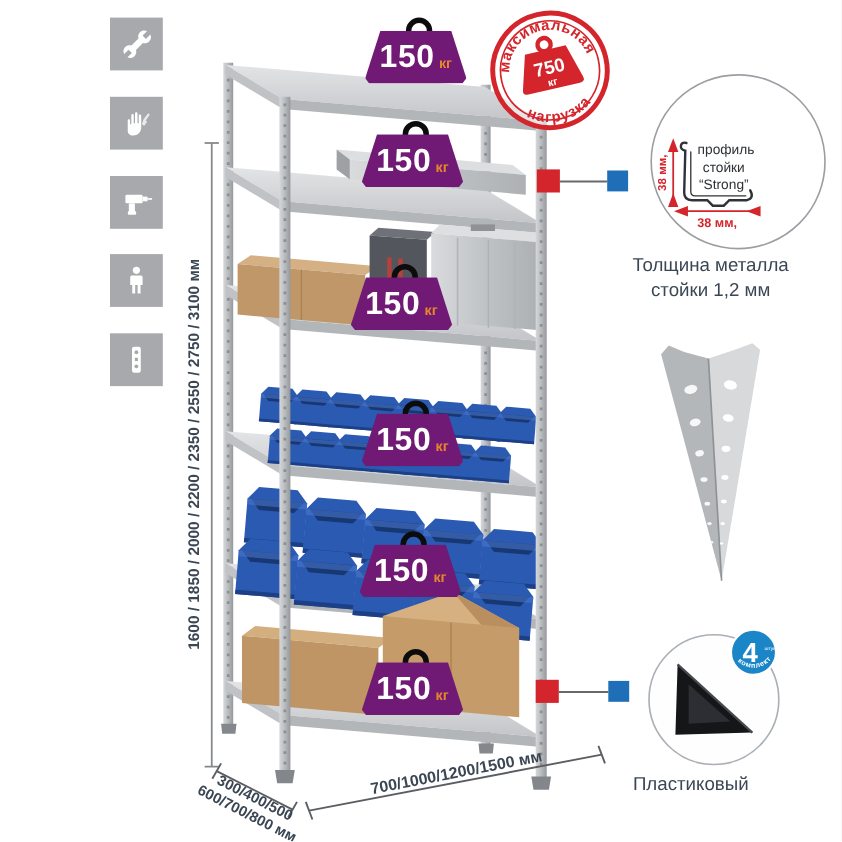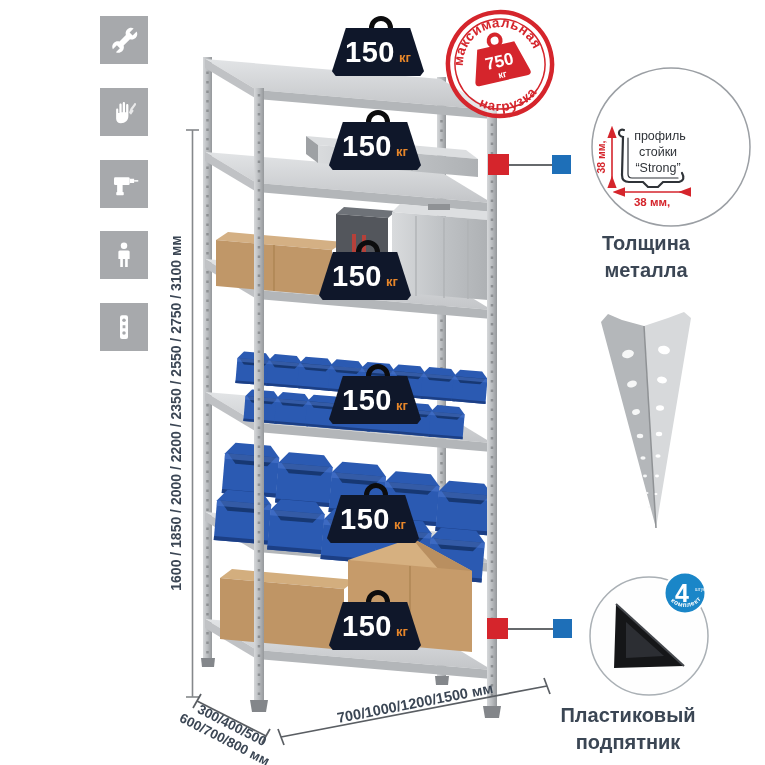--- a/index.html
+++ b/index.html
@@ -5,28 +5,28 @@
   html,body{margin:0;padding:0;background:#fff;}
   #stage{position:relative;width:765px;height:765px;background:#fff;overflow:hidden;
          font-family:"Liberation Sans", sans-serif;border-right:1px solid #e2e3e4;}
   .abs{position:absolute;}
   
   .tool{position:absolute;left:100px;width:48px;height:48px;background:#a7a9ac;
         display:flex;align-items:center;justify-content:center;}
   
   .kg-badge{position:absolute;width:92px;height:62px;}
   .kg-ring{position:absolute;left:37px;top:0;width:14px;height:14px;border:5px solid #0c0c0d;border-radius:50%;}
-  .kg-body{position:absolute;left:0;top:12px;width:92px;height:48px;background:#0f172a;
+  .kg-body{position:absolute;left:0;top:12px;width:92px;height:48px;background:#701a75;
            clip-path:polygon(15% 0,85% 0,100% 90%,96% 100%,4% 100%,0 90%);
            display:flex;align-items:center;justify-content:center;}
   .kg-num{color:#ffffff;font-weight:bold;font-size:29px;letter-spacing:0.5px;line-height:1;}
   .kg-unit{color:#e8872a;font-weight:bold;font-size:13px;margin-left:4px;margin-top:10px;line-height:1;}
   
   .dimtext{position:absolute;color:#3b4654;font-weight:bold;white-space:nowrap;}
-  .cap{position:absolute;color:#3b4654;font-weight:bold;text-align:center;line-height:1.35;font-size:20px;}
+  .cap{position:absolute;color:#3b4654;font-weight:normal;text-align:center;line-height:1.35;font-size:17px;}
   .sq{position:absolute;}
 </style>
 </head>
 <body>
 
 <div id="stage">
 
   <div class="tool" style="top:16px">
     <svg width="30" height="30" viewBox="0 0 24 24">
       <path fill="#fff" d="M22.6,7.1c0,2.4-2,4.4-4.4,4.4c-0.5,0-0.9-0.1-1.4-0.2l-5.1,5.1c0.1,0.4,0.2,0.9,0.2,1.4
@@ -329,20 +329,21 @@
       <text x="64" y="142" font-size="11.5" font-weight="bold" fill="#d5252c" text-anchor="middle">38 мм,</text>
     </g>
     <g font-size="12.5" fill="#2f3338" text-anchor="middle">
       <text x="72" y="76">профиль</text>
       <text x="70" y="92">стойки</text>
       <text x="70" y="108">“Strong”</text>
     </g>
   </svg>
   <div class="cap" style="left:566px;top:230px;width:160px">
     <div>Толщина металла</div>
+    <div>стойки 1,2 мм</div>
   </div>
 
   <svg class="abs" style="left:598px;top:306px" width="96" height="226" viewBox="0 0 96 226">
     <polygon points="3,16 10,8 24,14 46,20 58,222" fill="#b4b7ba"></polygon>
     <polygon points="46,20 70,12 86,6 93,12 58,222" fill="#d7d9db"></polygon>
     <line x1="46" y1="20" x2="58" y2="222" stroke="#8f9295" stroke-width="1.5"></line>
     <g fill="#f6f7f7">
       <ellipse cx="30" cy="48" rx="6" ry="4" transform="rotate(-14,30,48)"></ellipse>
       <ellipse cx="34" cy="78" rx="5" ry="3.4" transform="rotate(-14,34,78)"></ellipse>
       <ellipse cx="38" cy="106" rx="4" ry="2.8" transform="rotate(-14,38,106)"></ellipse>
@@ -377,21 +378,20 @@
       <circle cx="99" cy="23" r="20.5" fill="#1a86c8" stroke="#ffffff" stroke-width="2"></circle>
       <text x="96" y="32" text-anchor="middle" font-size="25" font-weight="bold" fill="#ffffff">4</text>
       <text x="109" y="21" font-size="4.5" fill="#ffffff">штуки</text>
       <text font-size="6.5" font-weight="bold" fill="#ffffff" letter-spacing="0.6">
         <textPath href="#arcIncl" startOffset="50%" text-anchor="middle">в комплекте</textPath>
       </text>
     </g>
   </svg>
   <div class="cap" style="left:548px;top:702px;width:160px">
     <div>Пластиковый</div>
-    <div>подпятник</div>
   </div>
 
   <div class="dimtext" style="left:176px;top:413px;transform:translate(-50%,-50%) rotate(-90deg);font-size:14px">1600 / 1850 / 2000 / 2200 / 2350 / 2550 / 2750 / 3100 мм</div>
 
   <div class="dimtext" style="left:228px;top:733px;transform:translate(-50%,-50%) rotate(27deg);font-size:13.5px;text-align:center;line-height:1.2">
     <div>300/400/500</div>
     <div>600/700/800 мм</div>
   </div>
 
   <div class="dimtext" style="left:415px;top:703px;transform:translate(-50%,-50%) rotate(-11deg);font-size:14.5px">700/1000/1200/1500 мм</div>

